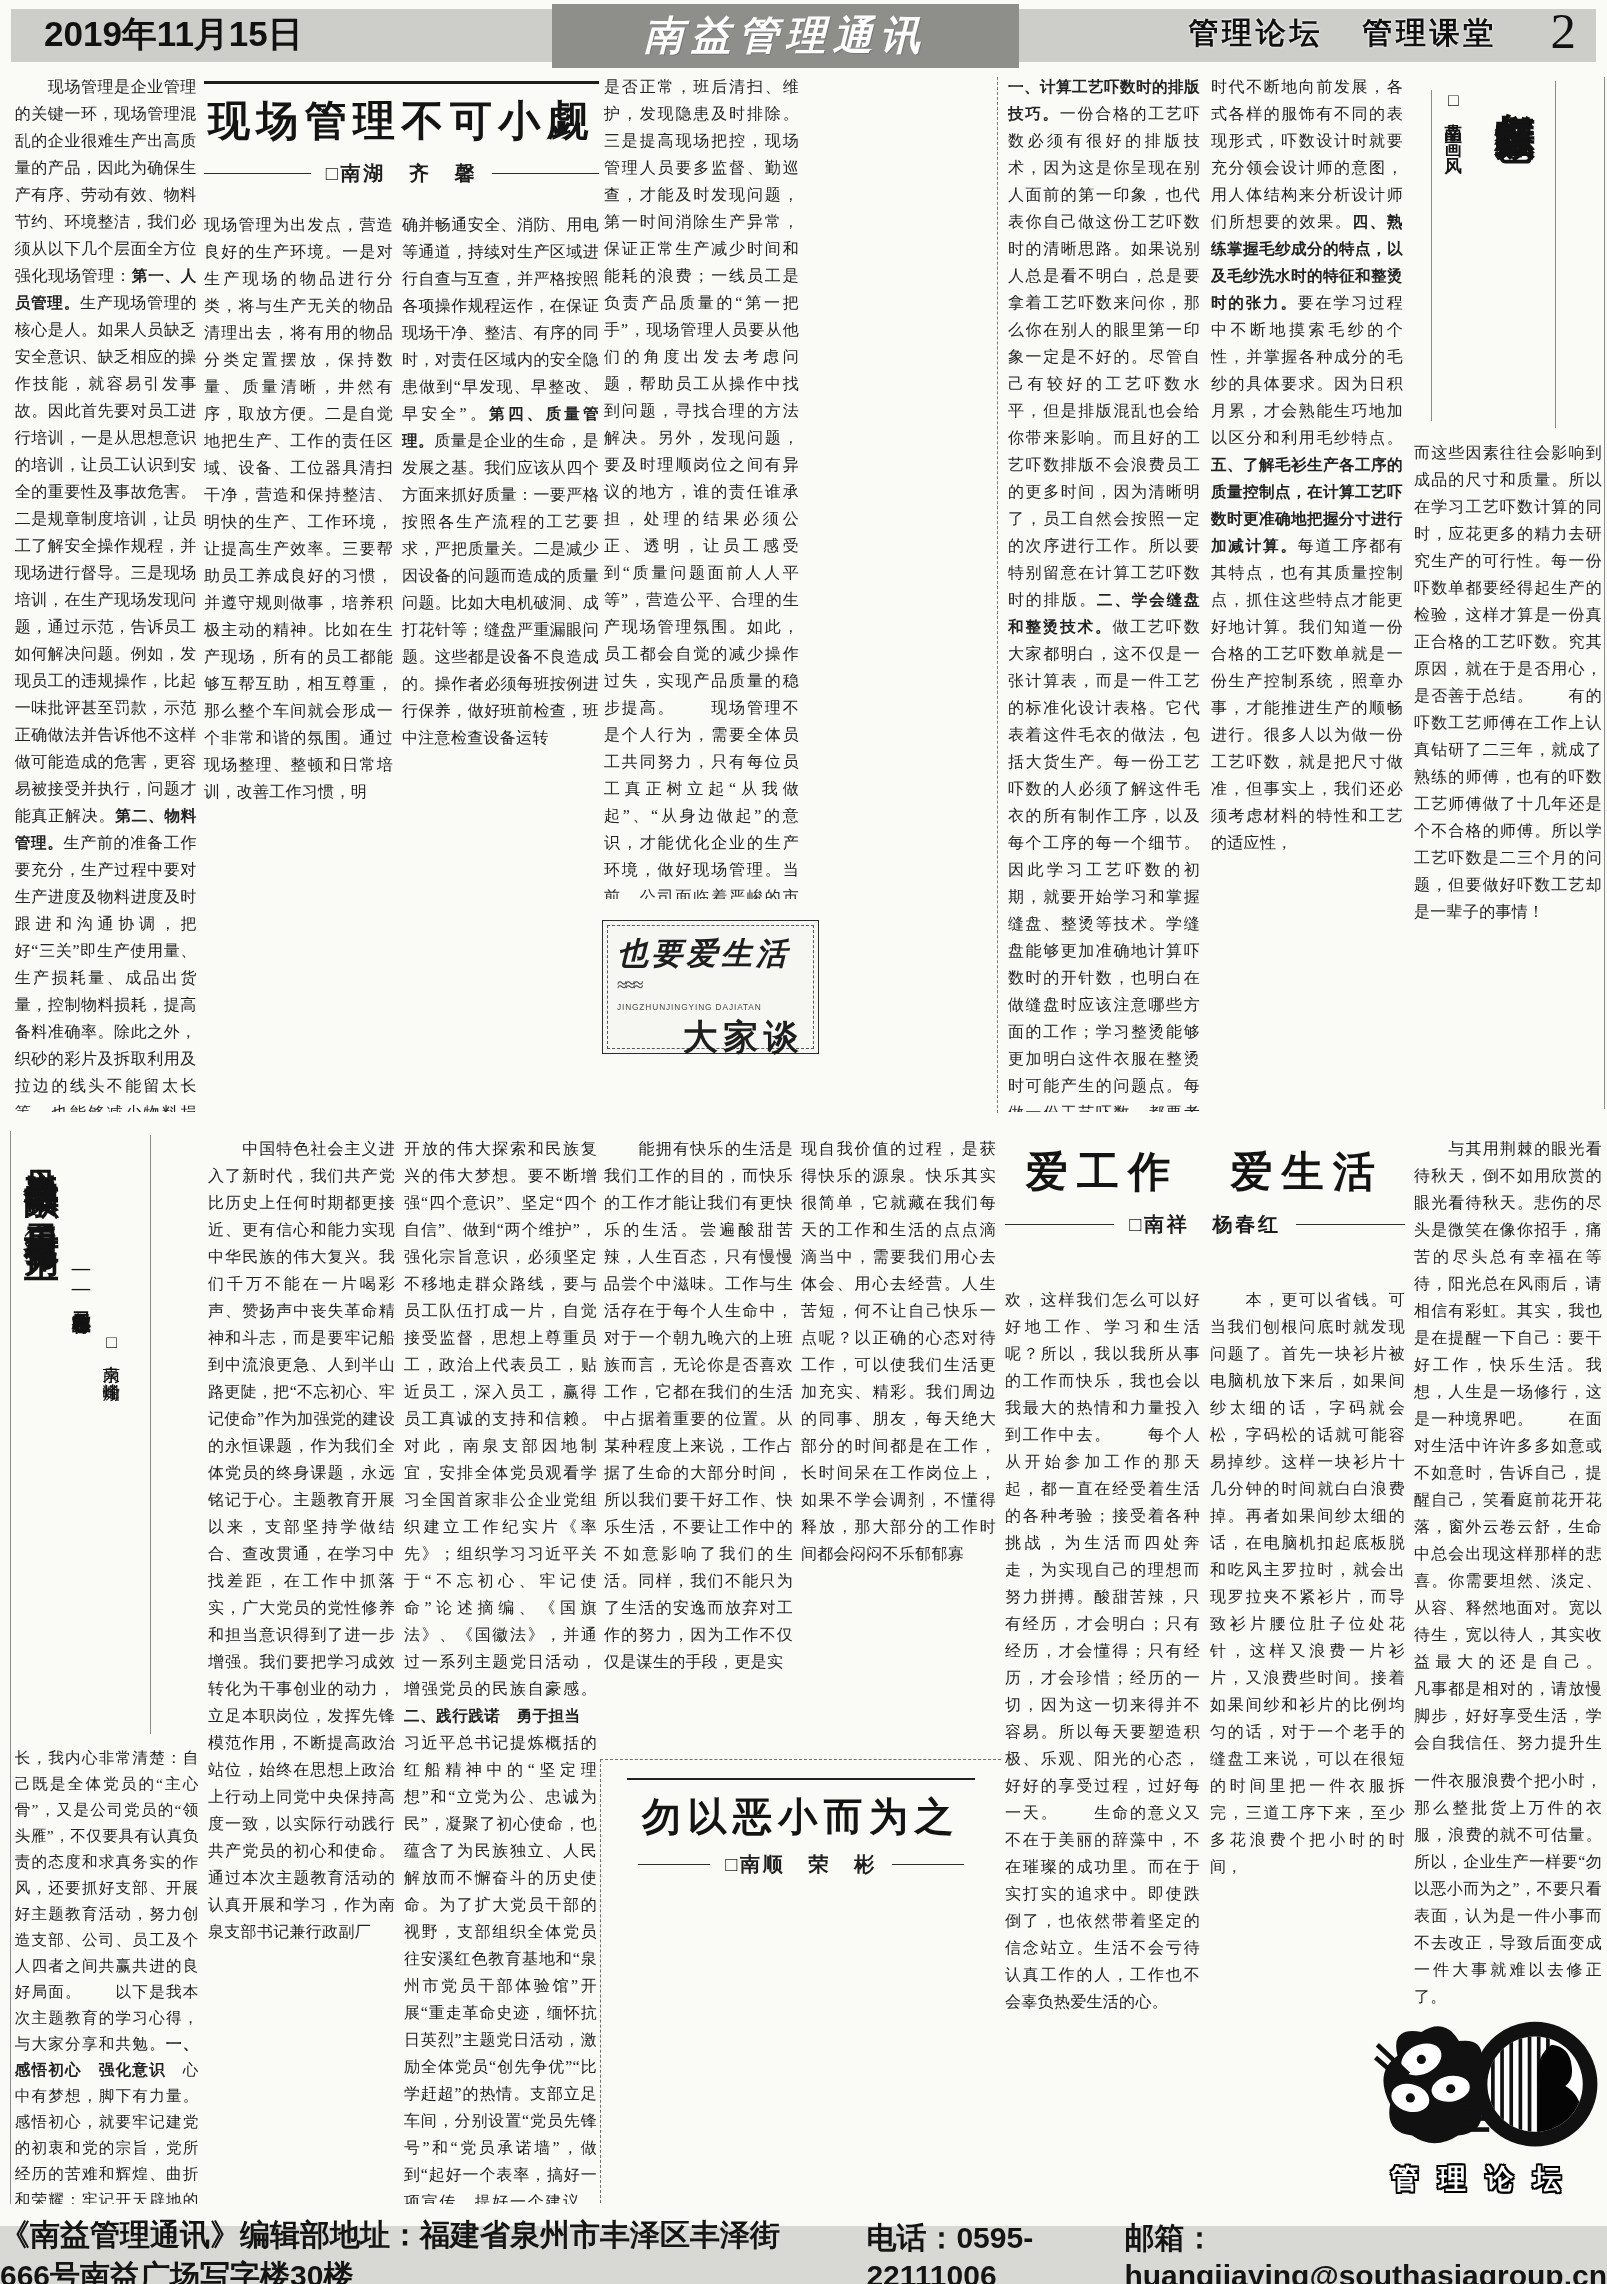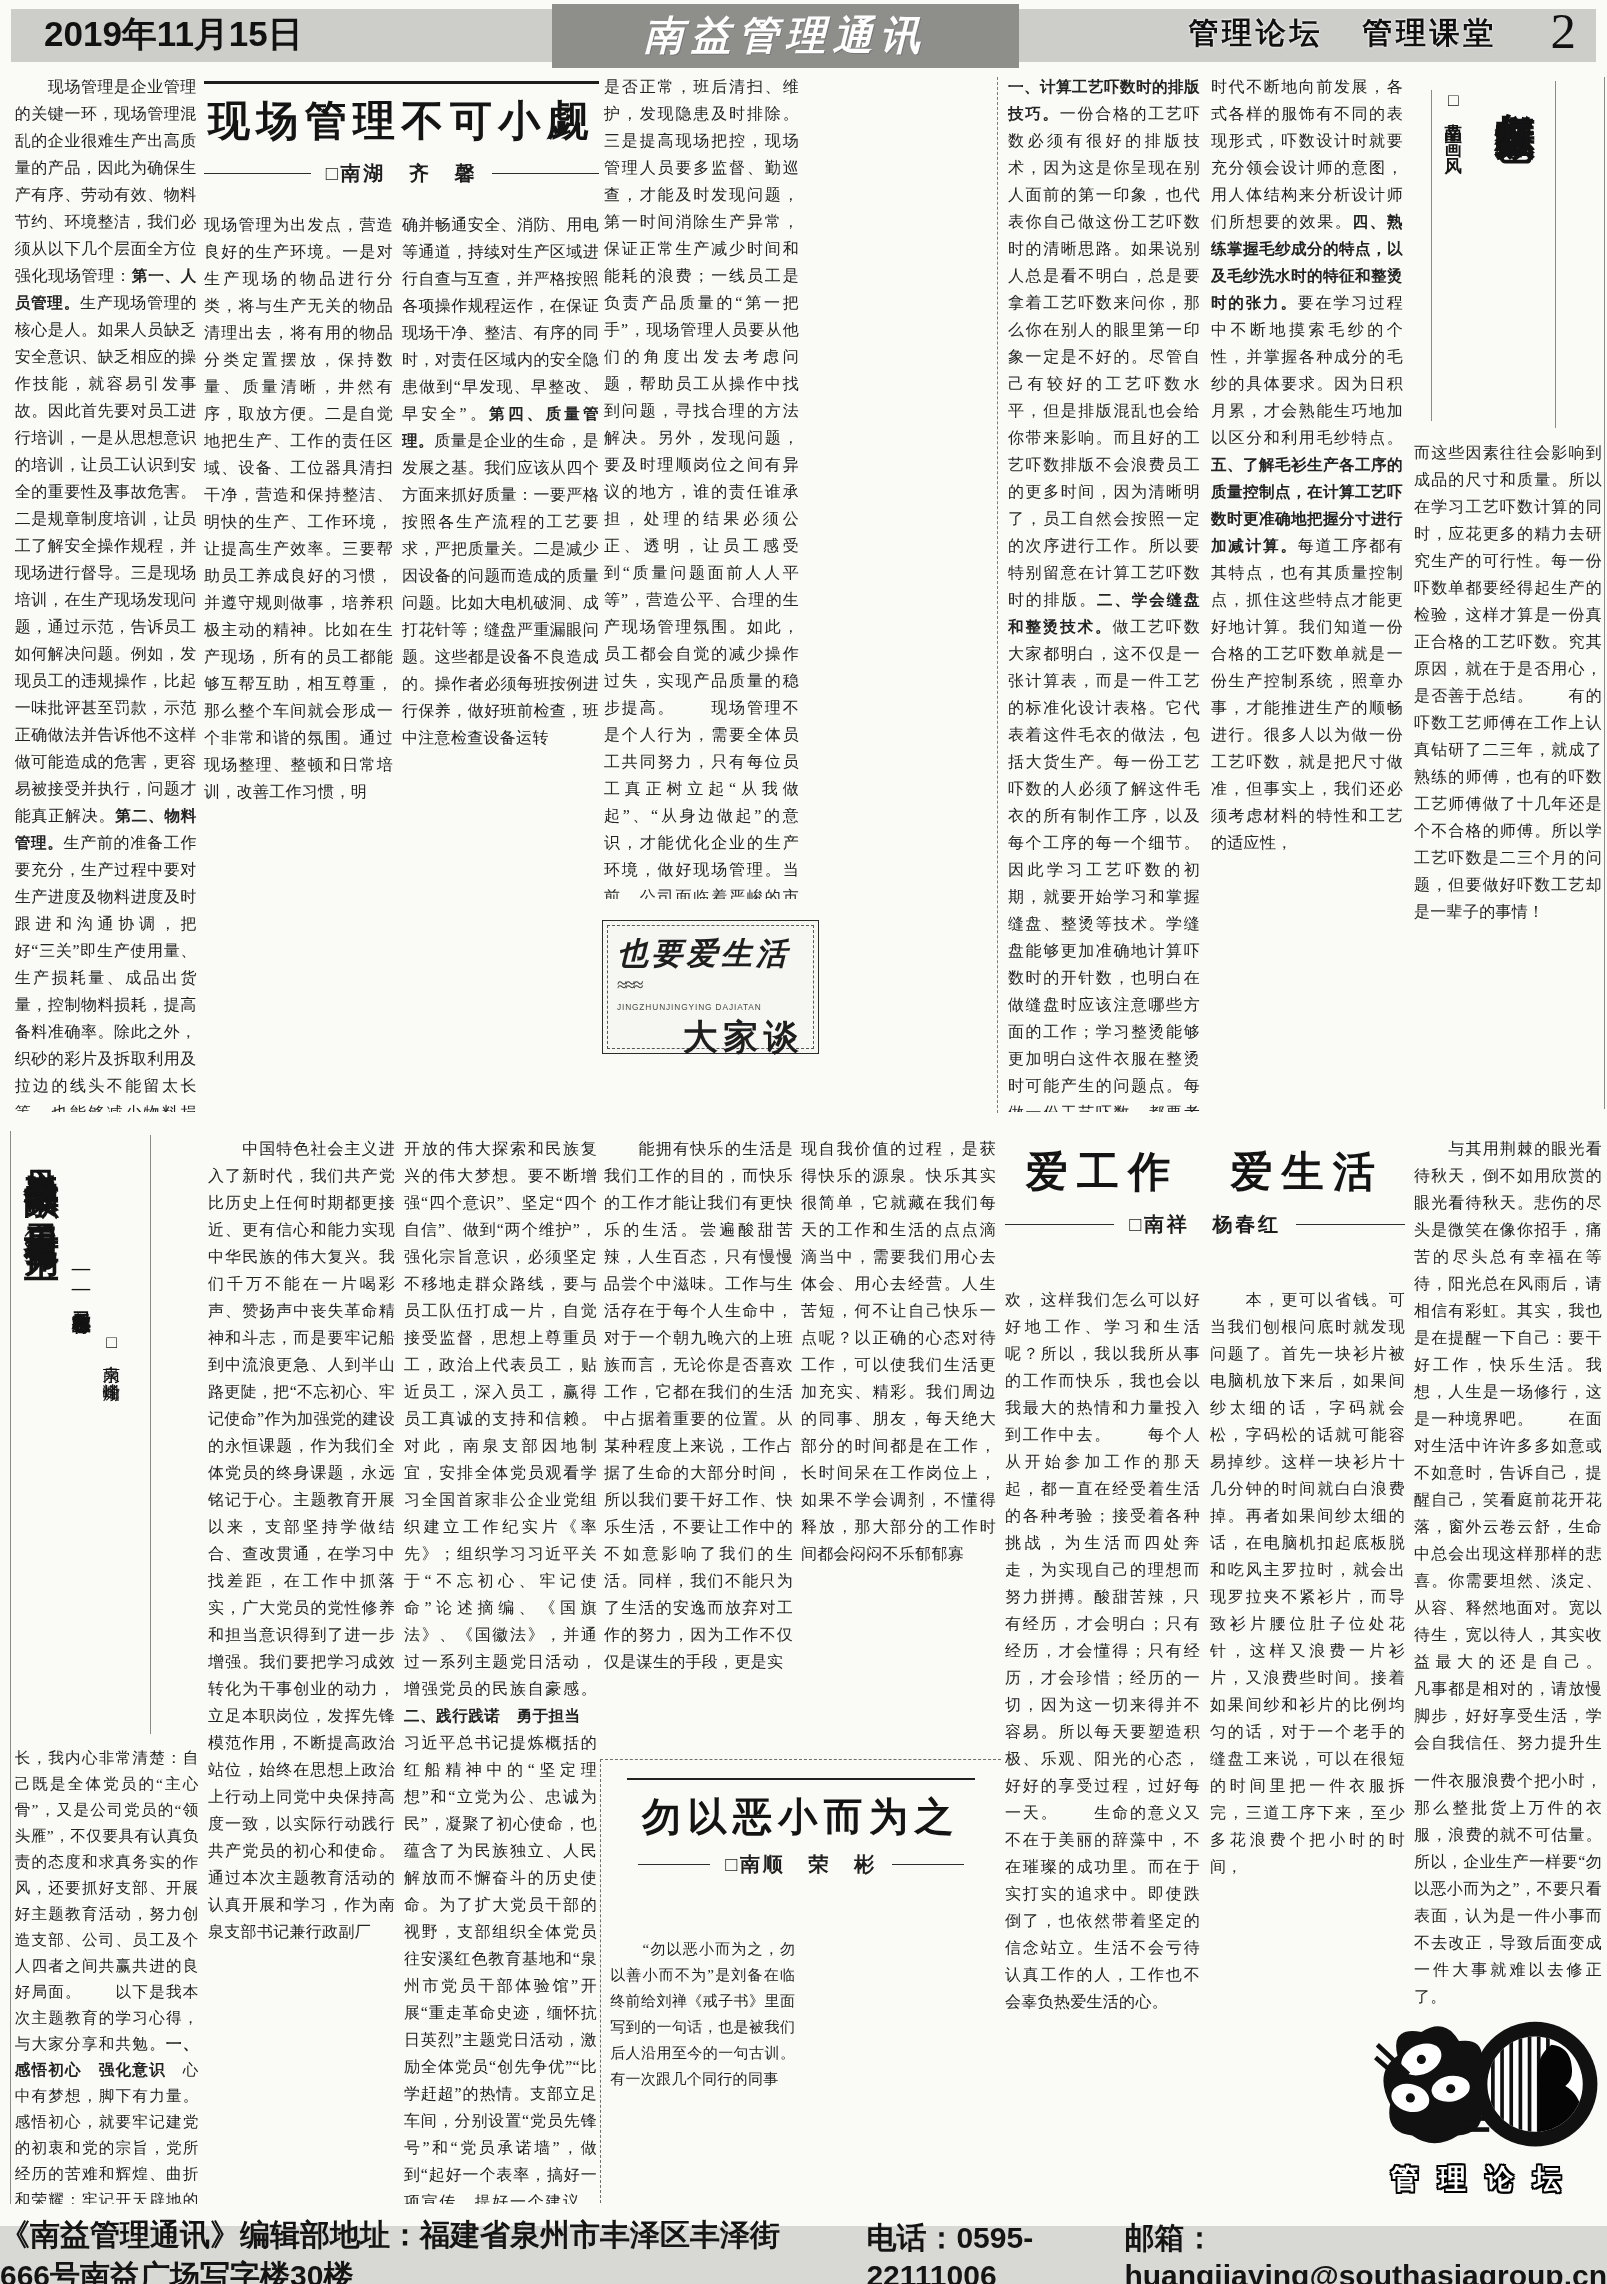--- a/index.html
+++ b/index.html
@@ -154,21 +154,20 @@
 <div class="tx" style="left:1005px;top:1286px;width:195px;height:918px;">欢，这样我们怎么可以好好地工作、学习和生活呢？所以，我以我所从事的工作而快乐，我也会以我最大的热情和力量投入到工作中去。　　每个人从开始参加工作的那天起，都一直在经受着生活的各种考验；接受着各种挑战，为生活而四处奔走，为实现自己的理想而努力拼搏。酸甜苦辣，只有经历，才会明白；只有经历，才会懂得；只有经历，才会珍惜；经历的一切，因为这一切来得并不容易。所以每天要塑造积极、乐观、阳光的心态，好好的享受过程，过好每一天。　　生命的意义又不在于美丽的辞藻中，不在璀璨的成功里。而在于实打实的追求中。即使跌倒了，也依然带着坚定的信念站立。生活不会亏待认真工作的人，工作也不会辜负热爱生活的心。</div>
 <div class="tx" style="left:1210px;top:1286px;width:195px;height:918px;">　　本，更可以省钱。可当我们刨根问底时就发现问题了。首先一块衫片被电脑机放下来后，如果间纱太细的话，字码就会松，字码松的话就可能容易掉纱。这样一块衫片十几分钟的时间就白白浪费掉。再者如果间纱太细的话，在电脑机扣起底板脱和吃风主罗拉时，就会出现罗拉夹不紧衫片，而导致衫片腰位肚子位处花针，这样又浪费一片衫片，又浪费些时间。接着如果间纱和衫片的比例均匀的话，对于一个老手的缝盘工来说，可以在很短的时间里把一件衣服拆完，三道工序下来，至少多花浪费个把小时的时间，</div>
 <div class="tx" style="left:1414px;top:1135px;width:188px;height:621px;">　　与其用荆棘的眼光看待秋天，倒不如用欣赏的眼光看待秋天。悲伤的尽头是微笑在像你招手，痛苦的尽头总有幸福在等待，阳光总在风雨后，请相信有彩虹。其实，我也是在提醒一下自己：要干好工作，快乐生活。我想，人生是一场修行，这是一种境界吧。　　在面对生活中许许多多如意或不如意时，告诉自己，提醒自己，笑看庭前花开花落，窗外云卷云舒，生命中总会出现这样那样的悲喜。你需要坦然、淡定、从容、释然地面对。宽以待生，宽以待人，其实收益最大的还是自己。　　凡事都是相对的，请放慢脚步，好好享受生活，学会自我信任、努力提升生活和职业能力，学习欣赏别人，懂得在工作中发现乐趣。　　爱工作，也要爱生活，在工作中体验生活的乐趣，生活中总结工作的经验，不失为一个很好的选择。</div>
 
 <div class="wbox">
   <div class="h-top-rule"></div>
   <div class="hl">勿以恶小而为之</div>
   <div class="byline">
       <span>□南顺　荣　彬</span>
     </div>
-  <div class="tx tx-sm" style="left:9.2px;top:176px;width:185px;height:261px;">　　“勿以恶小而为之，勿以善小而不为”是刘备在临终前给刘禅《戒子书》里面写到的一句话，也是被我们后人沿用至今的一句古训。　　有一次跟几个同行的同事</div>
 </div>
 <div class="tx" style="left:1414px;top:1767px;width:188px;height:239px;">一件衣服浪费个把小时，那么整批货上万件的衣服，浪费的就不可估量。　　所以，企业生产一样要“勿以恶小而为之”，不要只看表面，认为是一件小事而不去改正，导致后面变成一件大事就难以去修正了。</div>
 
 <div class="stamp">
   <svg width="232" height="138" viewBox="0 0 253 150">
     <path d="M22 95 Q4 60 30 42 Q22 10 56 16 Q82 0 97 26 Q127 22 121 52 Q142 72 121 96 Q127 126 96 129 Q70 146 46 129 Q16 126 22 95 Z" fill="#111"></path>
     <ellipse cx="56" cy="46" rx="23" ry="16" fill="#fff" transform="rotate(-25 56 46)"></ellipse>
     <circle cx="56" cy="46" r="5" fill="#111"></circle>
     <ellipse cx="44" cy="88" rx="21" ry="15" fill="#fff" transform="rotate(15 44 88)"></ellipse>
     <circle cx="44" cy="88" r="5" fill="#111"></circle>

